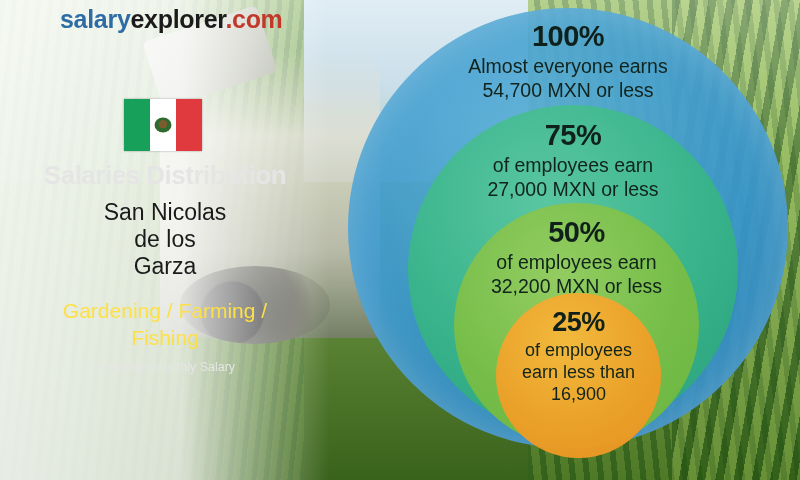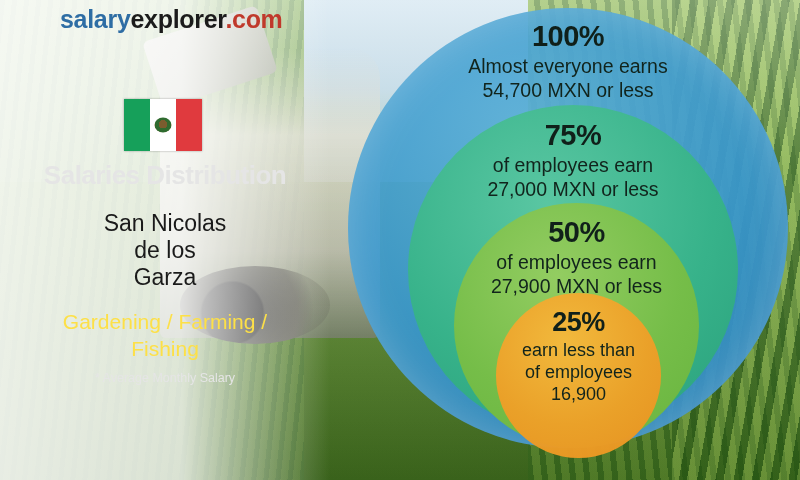--- a/index.html
+++ b/index.html
@@ -89,21 +89,21 @@
     width: 17px; height: 15px; border-radius: 50%;
     background: radial-gradient(circle at 50% 45%, #7a5c2e 0 35%, #2f6b2f 36% 70%, #8b6b34 72% 100%);
   }
 
   
   .left-text { position: absolute; left: 0; top: 160px; width: 330px; text-align: center; }
   .title {
     font-size: 26px; font-weight: bold; color: #e5e5e5; letter-spacing: -0.5px;
   }
   .city {
-    margin-top: 19px; font-size: 23px; color: #1a1a1a; line-height: 1.17;
+    margin-top: 8px; font-size: 23px; color: #1a1a1a; line-height: 1.17;
   }
   .job {
     margin-top: 17px; font-size: 21px; font-weight: normal; color: #fde047; line-height: 1.3;
   }
   .note { margin-top: 9px; font-size: 12.5px; color: #e5e5e5; }
 
   
   .bubbles { position: absolute; left: 16px; top: 0; width: 800px; height: 412px; }
   .bubble {
     position: absolute; border-radius: 50%;
@@ -193,27 +193,27 @@
       <div class="lines">
         <div>of employees earn</div>
         <div>27,000 MXN or less</div>
       </div>
     </div>
 
     <div class="bubble b50">
       <div class="pct">50%</div>
       <div class="lines">
         <div>of employees earn</div>
-        <div>27,900 MXN or less</div>
+        <div>32,200 MXN or less</div>
       </div>
     </div>
 
     <div class="bubble b25">
       <div class="pct">25%</div>
       <div class="lines">
+        <div>of employees</div>
         <div>earn less than</div>
-        <div>of employees</div>
         <div>16,900</div>
       </div>
     </div>
 
   </div>
 </div>
 
 </body></html>

